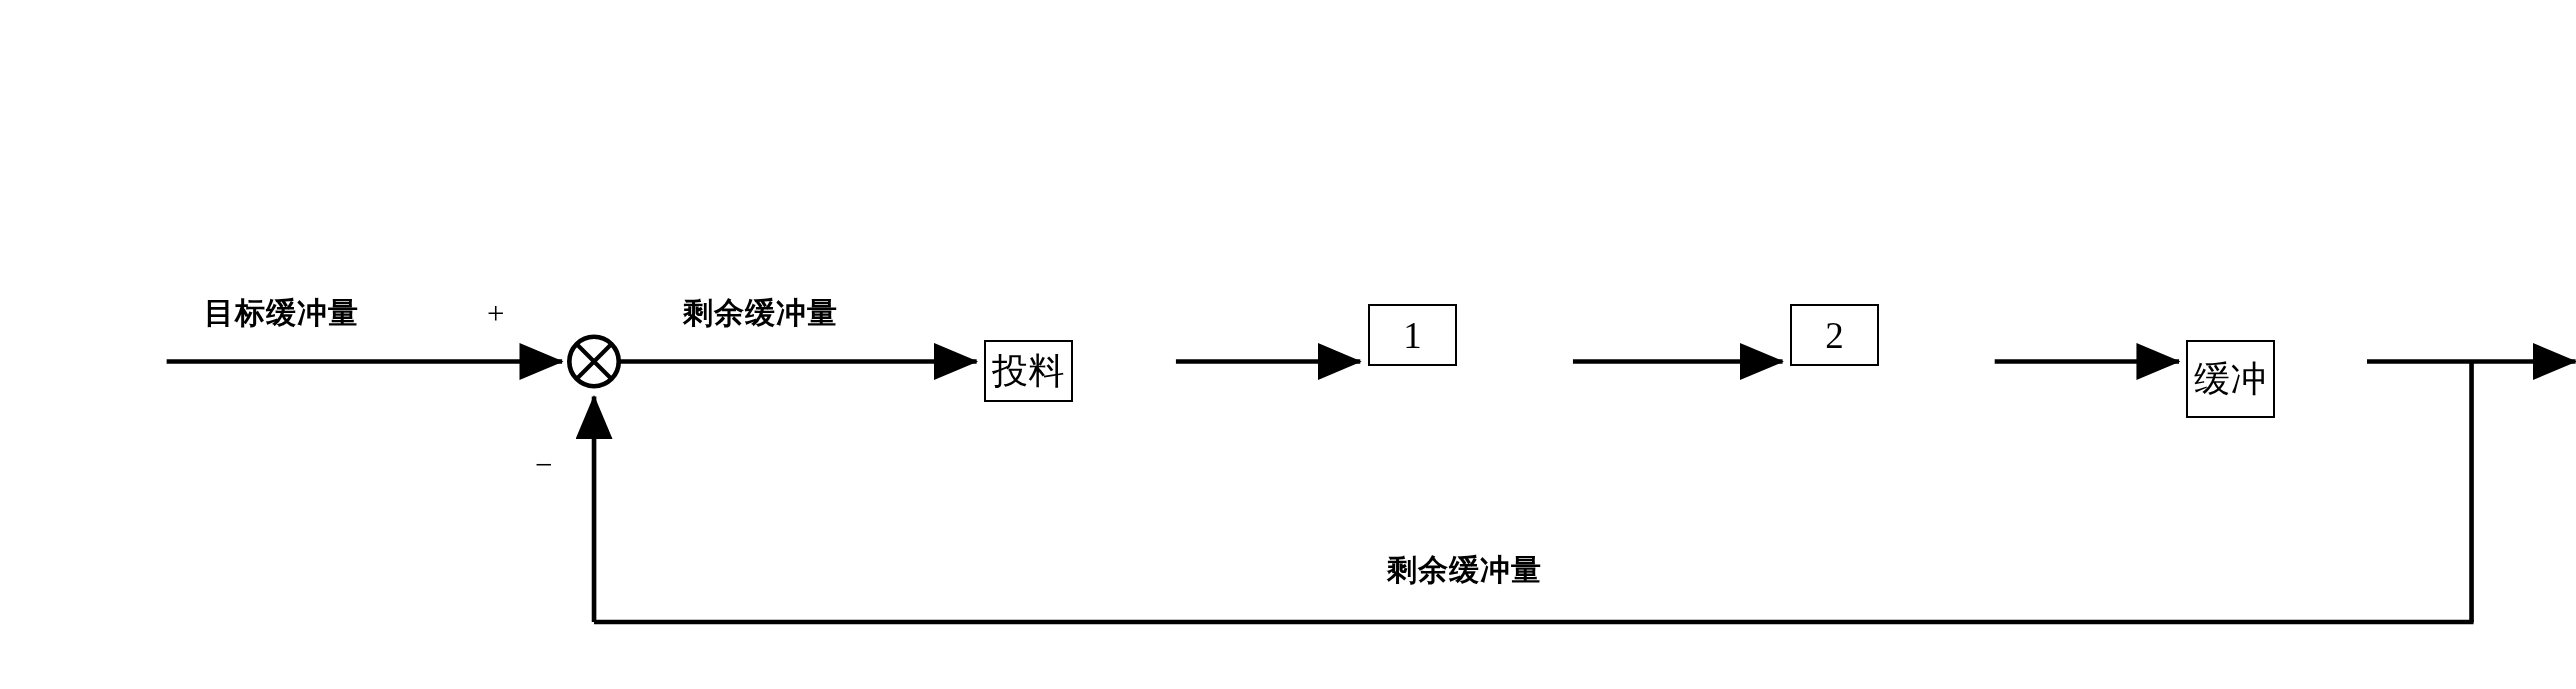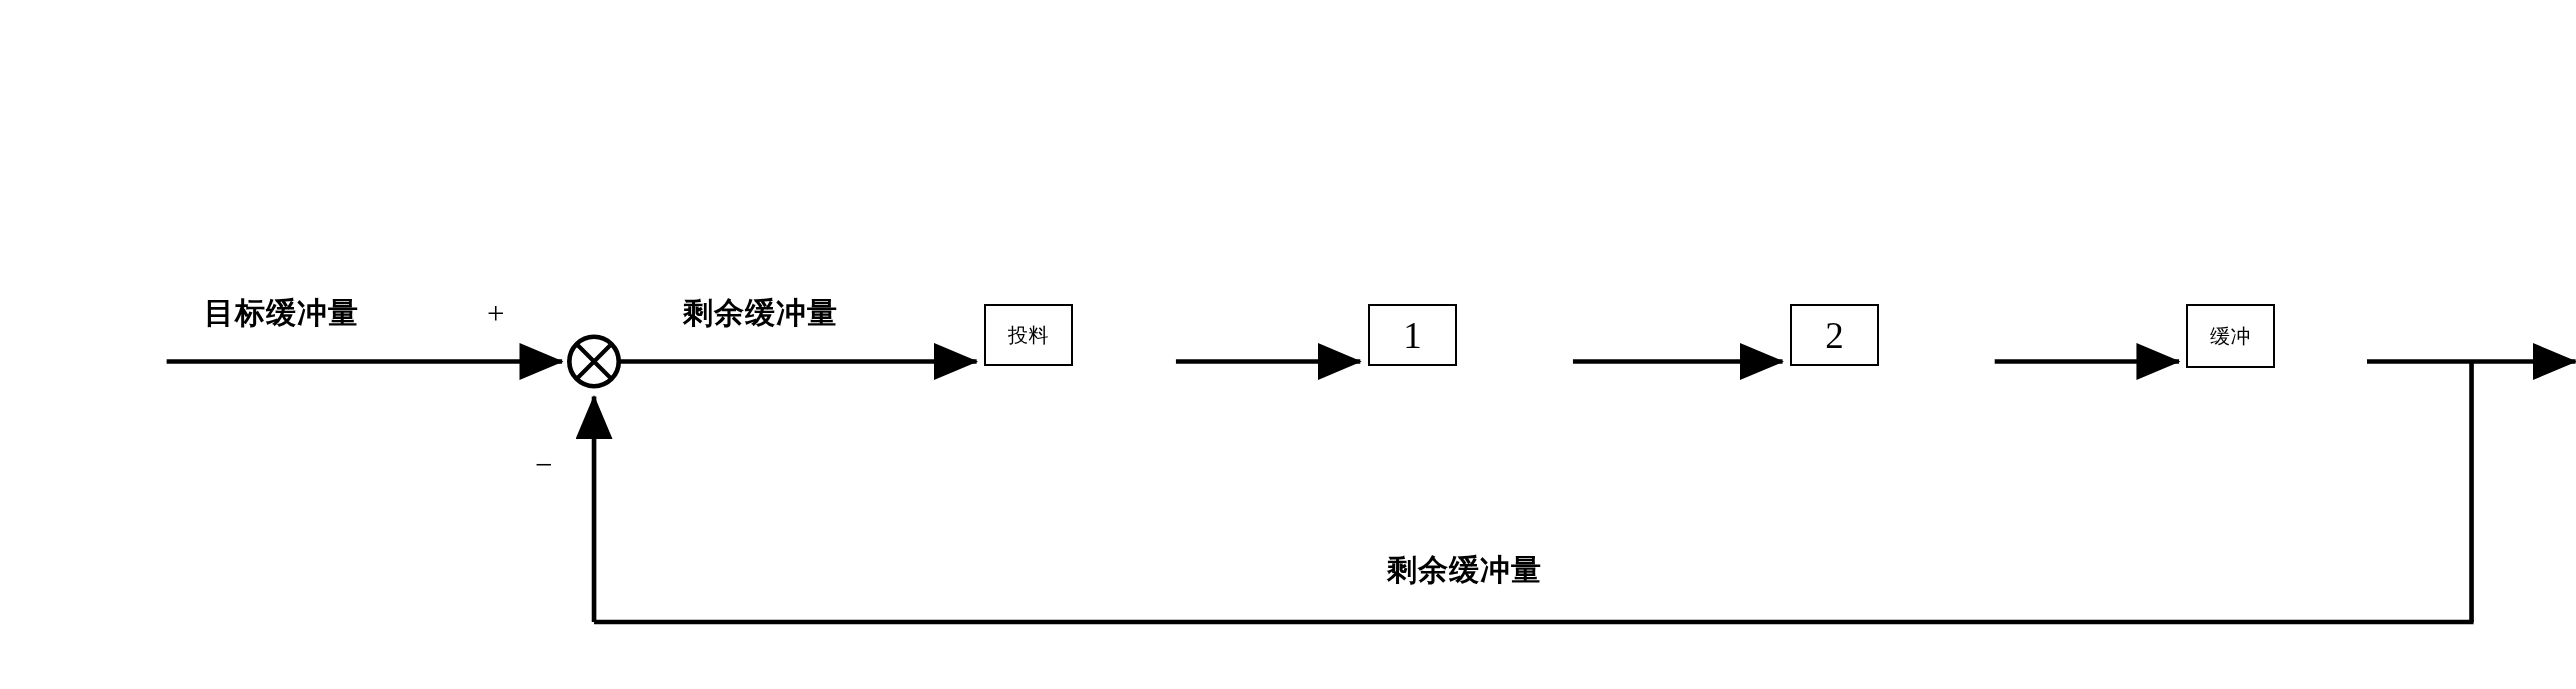--- a/index.html
+++ b/index.html
@@ -12,21 +12,21 @@
     position:absolute;
     border:2.6px solid #000;
     background:#fff;
     box-sizing:border-box;
     display:flex;align-items:center;justify-content:center;
     font-family:"DejaVu Sans","Liberation Sans",sans-serif;
     line-height:1;
     text-align:center;
     white-space:nowrap;
   }
-  .blk.cjk{font-family:"DejaVu Sans","Liberation Sans",sans-serif;font-size:20px;letter-spacing:0.5px;}
+  .blk.cjk{font-family:"DejaVu Sans","Liberation Sans",sans-serif;font-size:36px;letter-spacing:0.5px;margin-top:36px;}
   .blk.num{font-family:"Liberation Serif","DejaVu Serif",serif;font-size:37px;}
 
   .lbl{
     position:absolute;
     white-space:nowrap;
     font-family:"DejaVu Sans","Liberation Sans",sans-serif;
     line-height:1;
   }
   .lbl.cjk{font-size:30px;letter-spacing:1px;font-weight:bold;}
   .sign{
@@ -102,18 +102,18 @@
   </div>
 
   <div class="blk num" style="left:1368px; top:304px; width:89px; height:62px;">
     <span>1</span>
   </div>
 
   <div class="blk num" style="left:1790px; top:304px; width:89px; height:62px;">
     <span>2</span>
   </div>
 
-  <div class="blk cjk" style="left:2186px; top:304px; width:89px; height:64px;">
+  <div class="blk cjk" style="left:2186px; top:304px; width:89px; height:78px;">
     <span>缓冲</span>
   </div>
 
 </div>
 
 
 </body></html>

